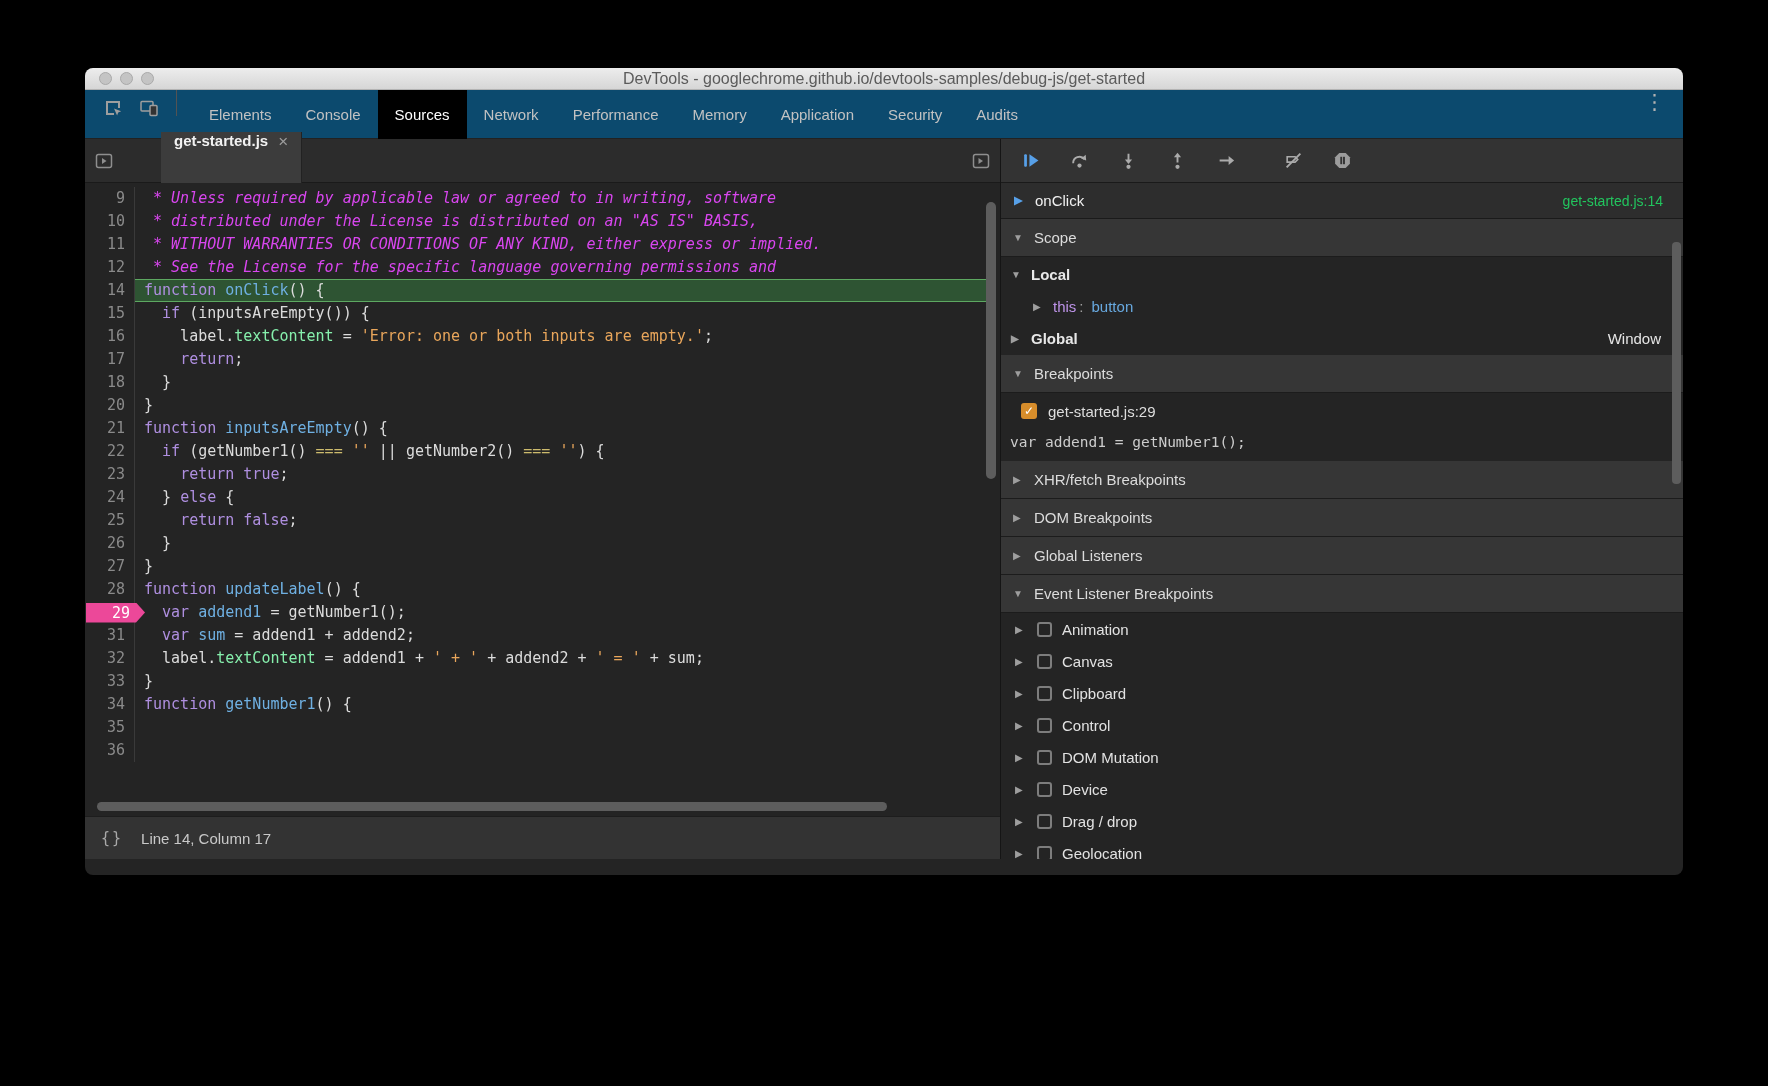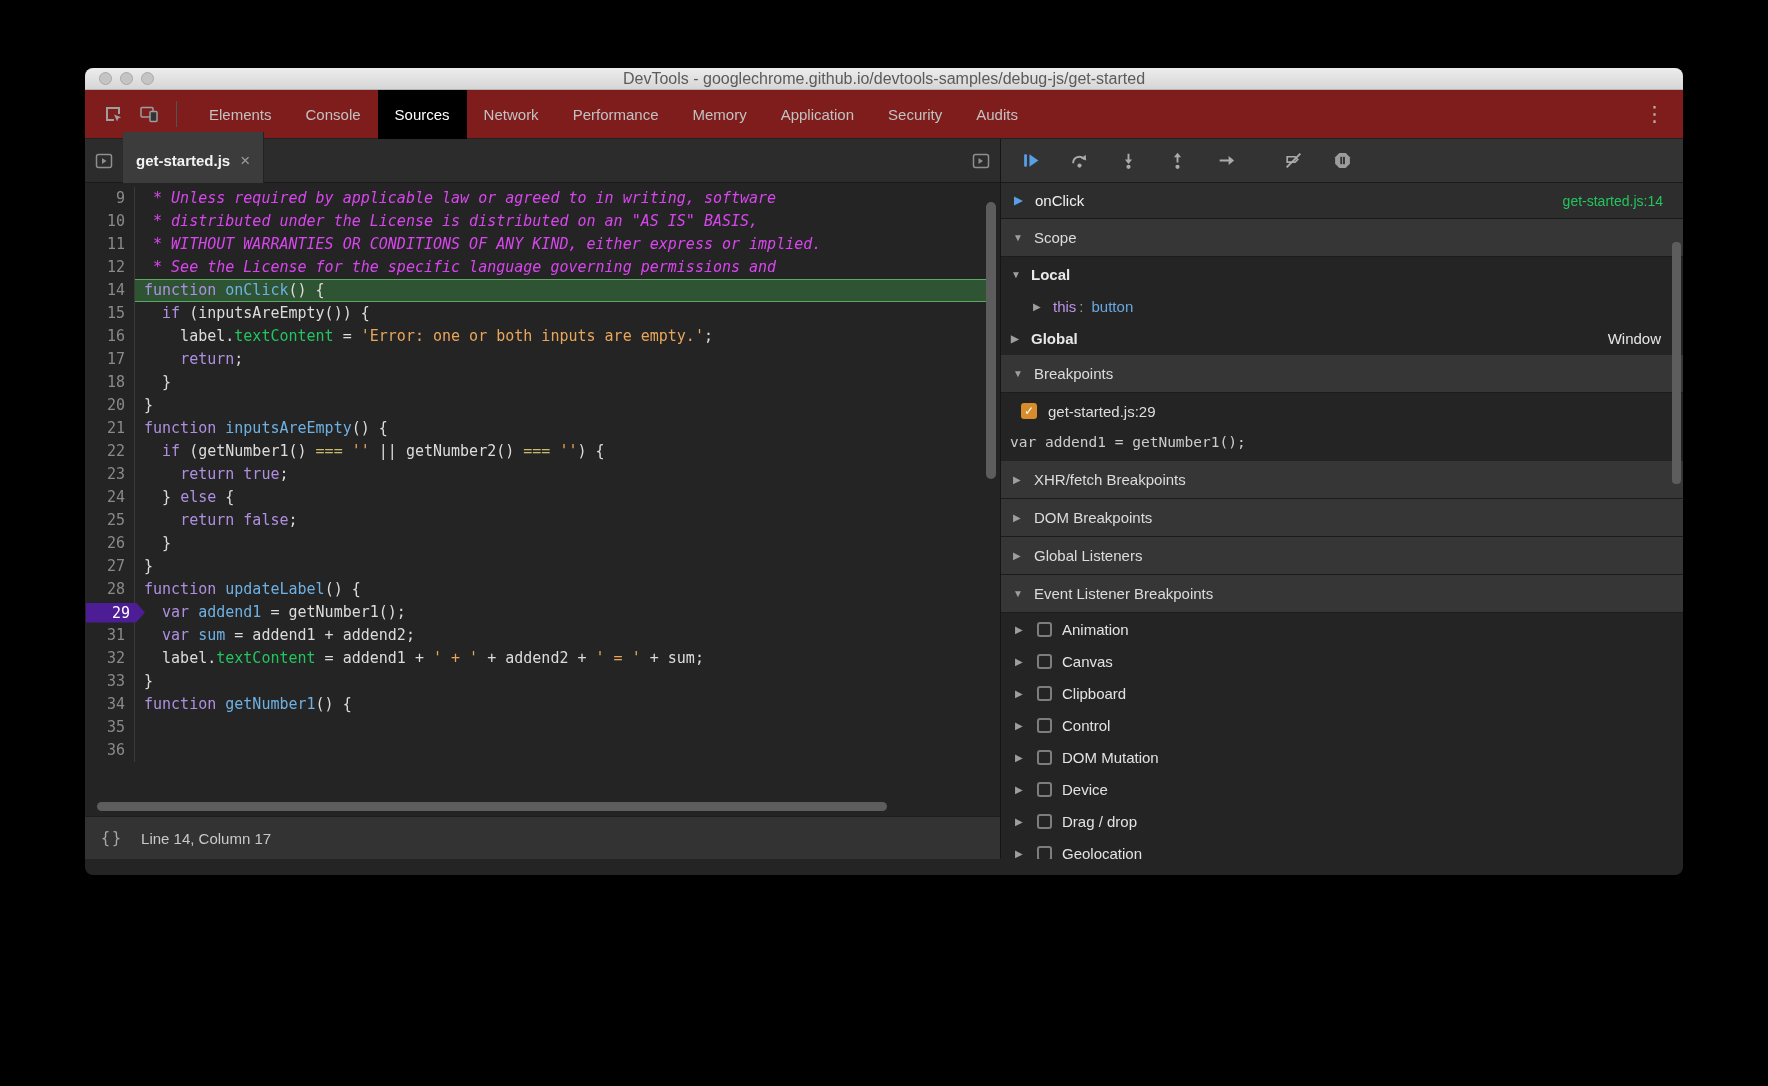--- a/index.html
+++ b/index.html
@@ -13,60 +13,60 @@
 
   
   .titlebar { height:22px; background:linear-gradient(#ededed,#d6d6d6);
               border-bottom:1px solid #b3b3b3; position:relative;
               display:flex; align-items:center; justify-content:center; }
   .traffic { position:absolute; left:14px; top:0; height:100%; display:flex; align-items:center; gap:8px; }
   .tl { width:13px; height:13px; border-radius:50%; background:#c4c4c4; border:1px solid #a9a9a9; }
   .win-title { font-size:16px; color:#5b5b5b; font-weight:500; }
 
   
-  .toolbar { height:49px; background:#7f1d1d; border-bottom:1px solid #222;
-             display:flex; align-items:center; padding-left:10px; }
+  .toolbar { height:49px; background:#0c4a6e; border-bottom:1px solid #222;
+             display:flex; align-items:flex-start; padding-left:10px; }
   .tb-icon { width:36px; height:36px; display:flex; align-items:center; justify-content:center; }
   .tb-sep { width:1px; height:26px; background:#535353; margin:0 9px; }
   .tabs { display:flex; margin-left:6px; }
   .main-tab { padding:0 17px; height:49px; line-height:49px; font-size:15px; color:#c2c2c2; cursor:default; }
   .main-tab.selected { background:#000; color:#fff; }
   .spacer { flex:1; }
   .more { color:#b2b2b2; font-size:21px; padding:0 18px; }
 
   
   .content { display:flex; height:720px; }
   .left-pane { width:915px; display:flex; flex-direction:column; }
 
   
   .filetab-strip { height:44px; background:#2c2c2c; border-bottom:1px solid #1a1a1a;
                    display:flex; align-items:center; flex:none; }
   .strip-icon { width:38px; height:44px; display:flex; align-items:center; justify-content:center; }
-  .file-tab { height:57px; display:flex; align-items:center; gap:10px; padding:0 13px;
+  .file-tab { height:57px; display:flex; align-items:flex-start; gap:10px; padding:0 13px;
               background:#3c3c3c; border-right:1px solid #222; color:#f2f2f2;
-              font-size:15px; font-weight:600; }
+              font-size:15px; font-weight:600;margin-left:38px; }
   .file-tab .close { color:#9d9d9d; font-size:17px; font-weight:400; }
 
   
   .editor { flex:1; position:relative; overflow:hidden; background:#242424; padding-top:4px;
             font-family:"DejaVu Sans Mono", monospace; font-size:15px; }
   .code-row { display:flex; height:23px; line-height:23px; white-space:pre; }
   .gutter { width:50px; flex:none; text-align:right; padding-right:9px; color:#8a8a8a;
             border-right:1px solid #3a3a3a; position:relative; }
   .code-text { flex:1; padding-left:9px; margin-right:14px; overflow:hidden; }
   .code-text.exec { background:#2e5433; box-shadow:inset 0 1px 0 #5da861, inset 0 -1px 0 #5da861; }
   .tok-c { color:#d946ef; font-style:italic; }
   .tok-k { color:#af8fe0; }
   .tok-d { color:#6fb0e2; }
   .tok-p { color:#dcdcdc; }
   .tok-s { color:#e9a65b; }
   .tok-o { color:#cdbb6d; }
-  .tok-pr { color:#22c55e; }
+  .tok-pr { color:#86efac; }
   .bp-tag { position:absolute; left:1px; top:1.5px; width:59px; height:20px; z-index:2;
-            background:#4c1d95; color:#fff; line-height:20px; text-align:right; padding-right:15px;
+            background:#ec4899; color:#fff; line-height:20px; text-align:right; padding-right:15px;
             clip-path:polygon(0 0, calc(100% - 9px) 0, 100% 50%, calc(100% - 9px) 100%, 0 100%); }
   .vscroll { position:absolute; top:19px; right:4px; width:10px; height:277px;
              background:#5d5d5d; border-radius:5px; }
   .hscroll { position:absolute; bottom:5px; left:12px; width:790px; height:9px;
              background:#5d5d5d; border-radius:5px; }
 
   
   .statusbar { height:43px; background:#333; border-top:1px solid #1d1d1d; flex:none;
                display:flex; align-items:center; color:#c9c9c9; font-size:15px; }
   .pp { font-family:"DejaVu Sans Mono", monospace; color:#a9a9a9; padding:0 18px 0 16px;

